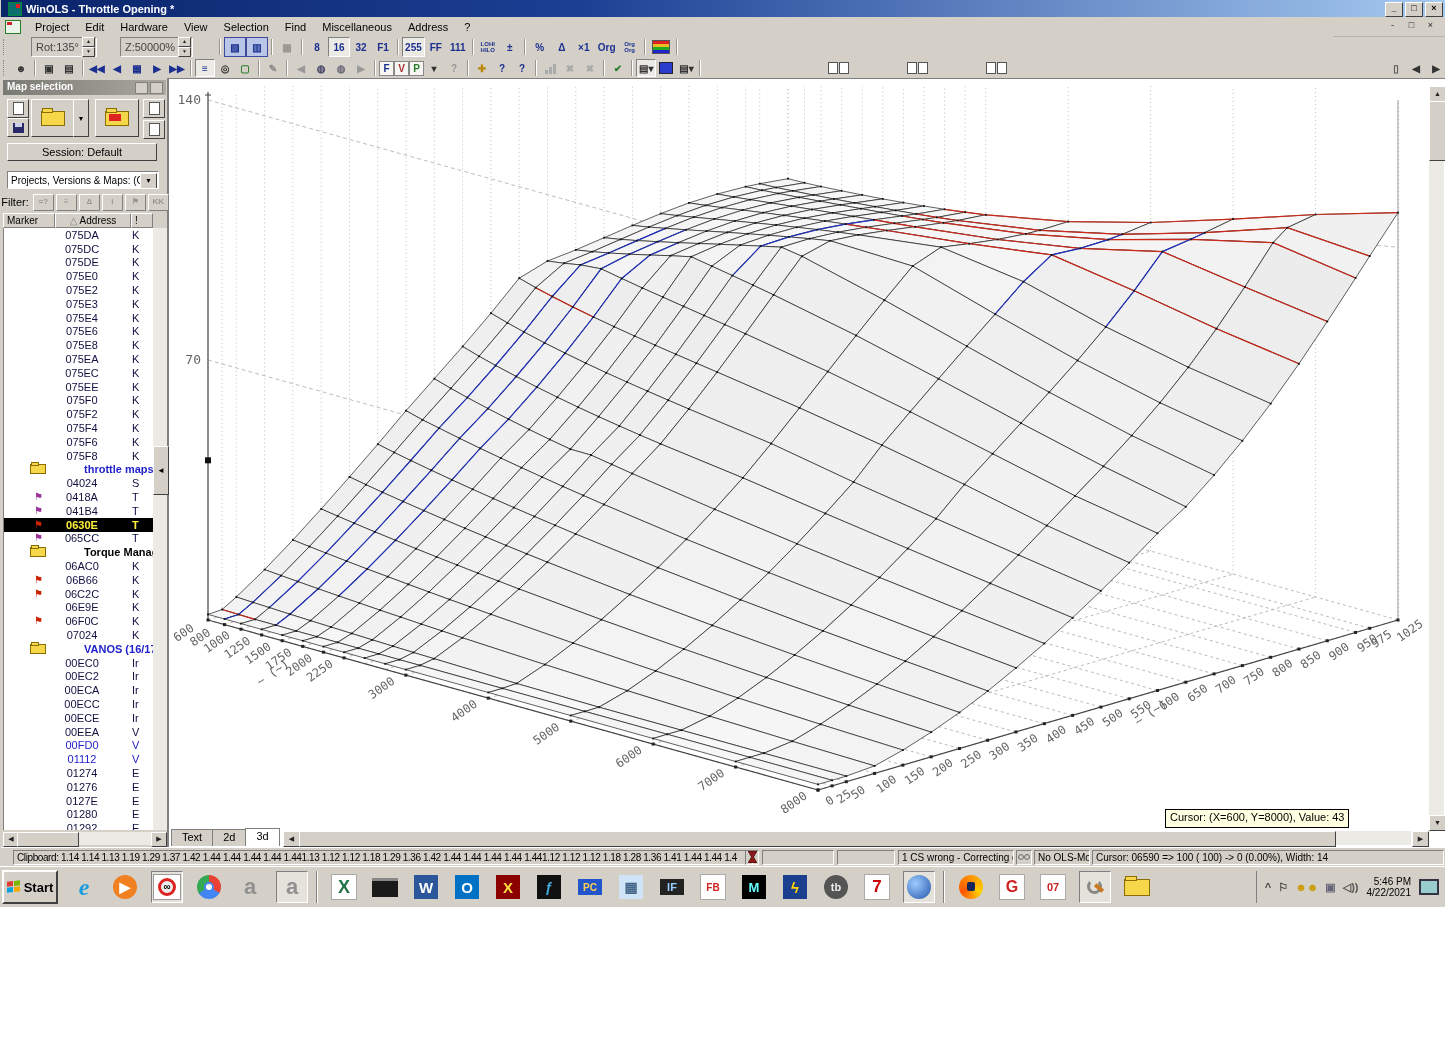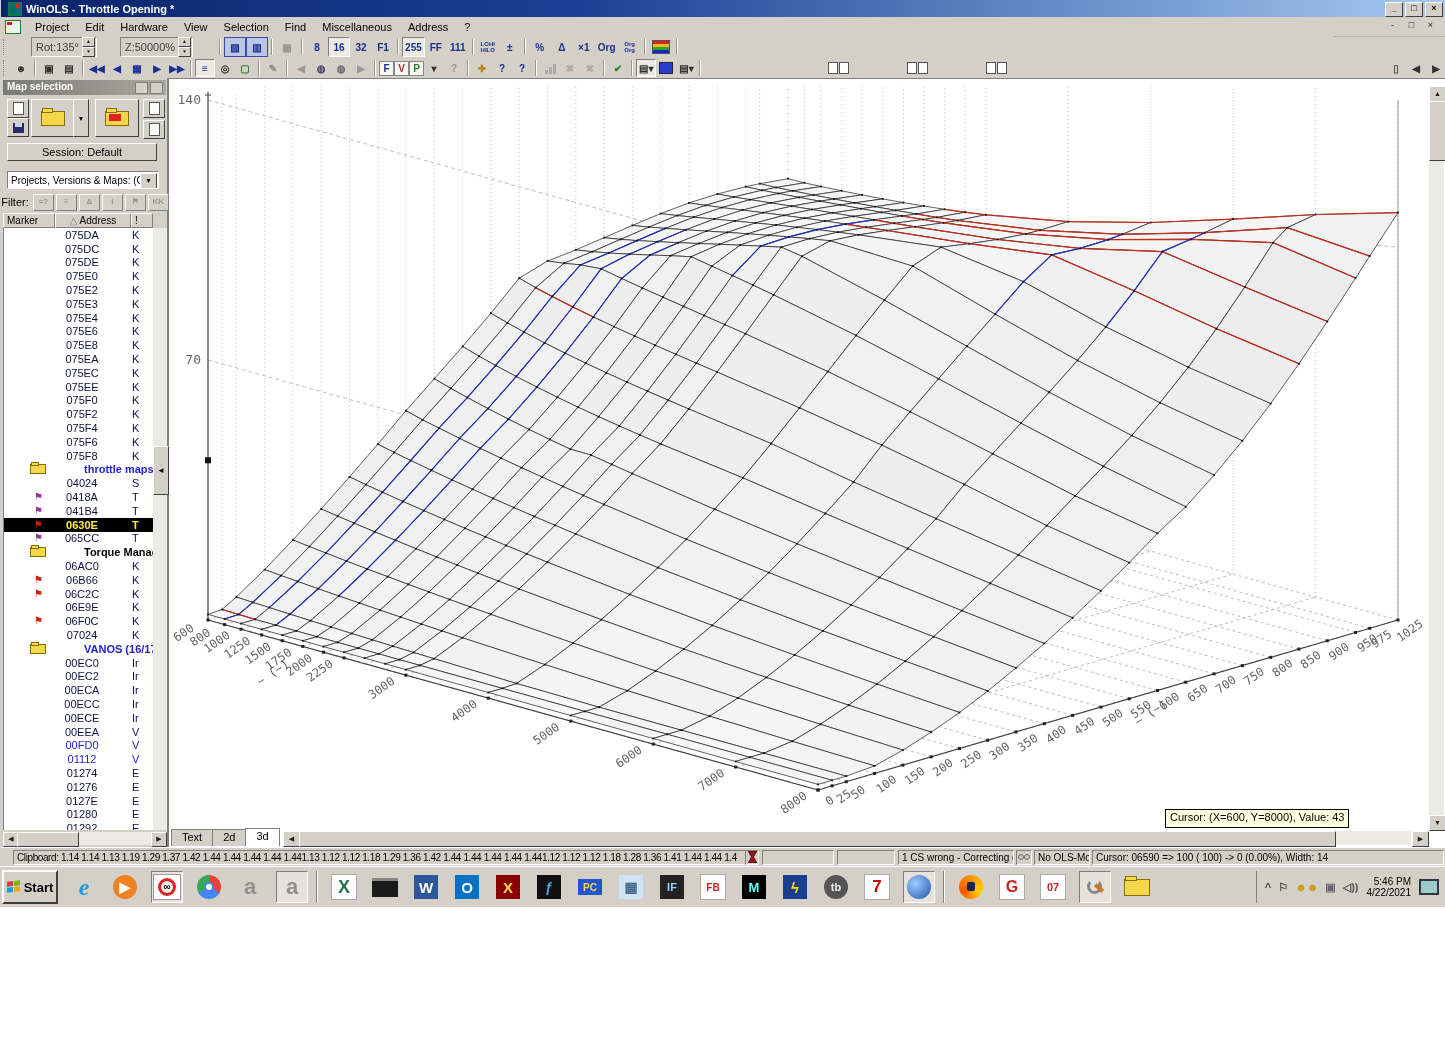--- a/index.html
+++ b/index.html
@@ -1484,21 +1484,21 @@
       <div class="ql">
         <span style="display: flex; align-items: center; justify-content: center; width: 24px; height: 24px; font-weight: bold; font-size: 14px; color: rgb(68, 170, 221); background: rgb(16, 16, 16);">ƒ</span>
       </div>
       <div class="ql">
         <span style="display: flex; align-items: center; justify-content: center; width: 24px; height: 16px; font-weight: bold; font-size: 10px; color: rgb(255, 210, 77); background: rgb(34, 85, 204);">PC</span>
       </div>
       <div class="ql">
         <span style="display: flex; align-items: center; justify-content: center; width: 24px; height: 24px; font-weight: bold; font-size: 14px; color: rgb(68, 102, 136); background: rgb(207, 228, 247);">▦</span>
       </div>
       <div class="ql">
-        <span style="display: flex; align-items: center; justify-content: center; width: 24px; height: 24px; font-weight: bold; font-size: 11px; color: rgb(153, 204, 255); background: rgb(34, 34, 34);">IF</span>
+        <span style="display: flex; align-items: center; justify-content: center; width: 24px; height: 16px; font-weight: bold; font-size: 11px; color: rgb(153, 204, 255); background: rgb(34, 34, 34);">IF</span>
       </div>
       <div class="ql">
         <span style="display: flex; align-items: center; justify-content: center; width: 24px; height: 24px; font-weight: bold; font-size: 10px; color: rgb(204, 34, 34); background: rgb(255, 255, 255); border: 1px solid rgb(170, 170, 170);">FB</span>
       </div>
       <div class="ql">
         <span style="display: flex; align-items: center; justify-content: center; width: 24px; height: 24px; font-weight: bold; font-size: 13px; color: rgb(102, 255, 255); background: rgb(0, 0, 0);">M</span>
       </div>
       <div class="ql">
         <span style="display: flex; align-items: center; justify-content: center; width: 24px; height: 24px; font-weight: bold; font-size: 15px; color: rgb(255, 212, 0); background: rgb(26, 63, 143);">ϟ</span>
       </div>

